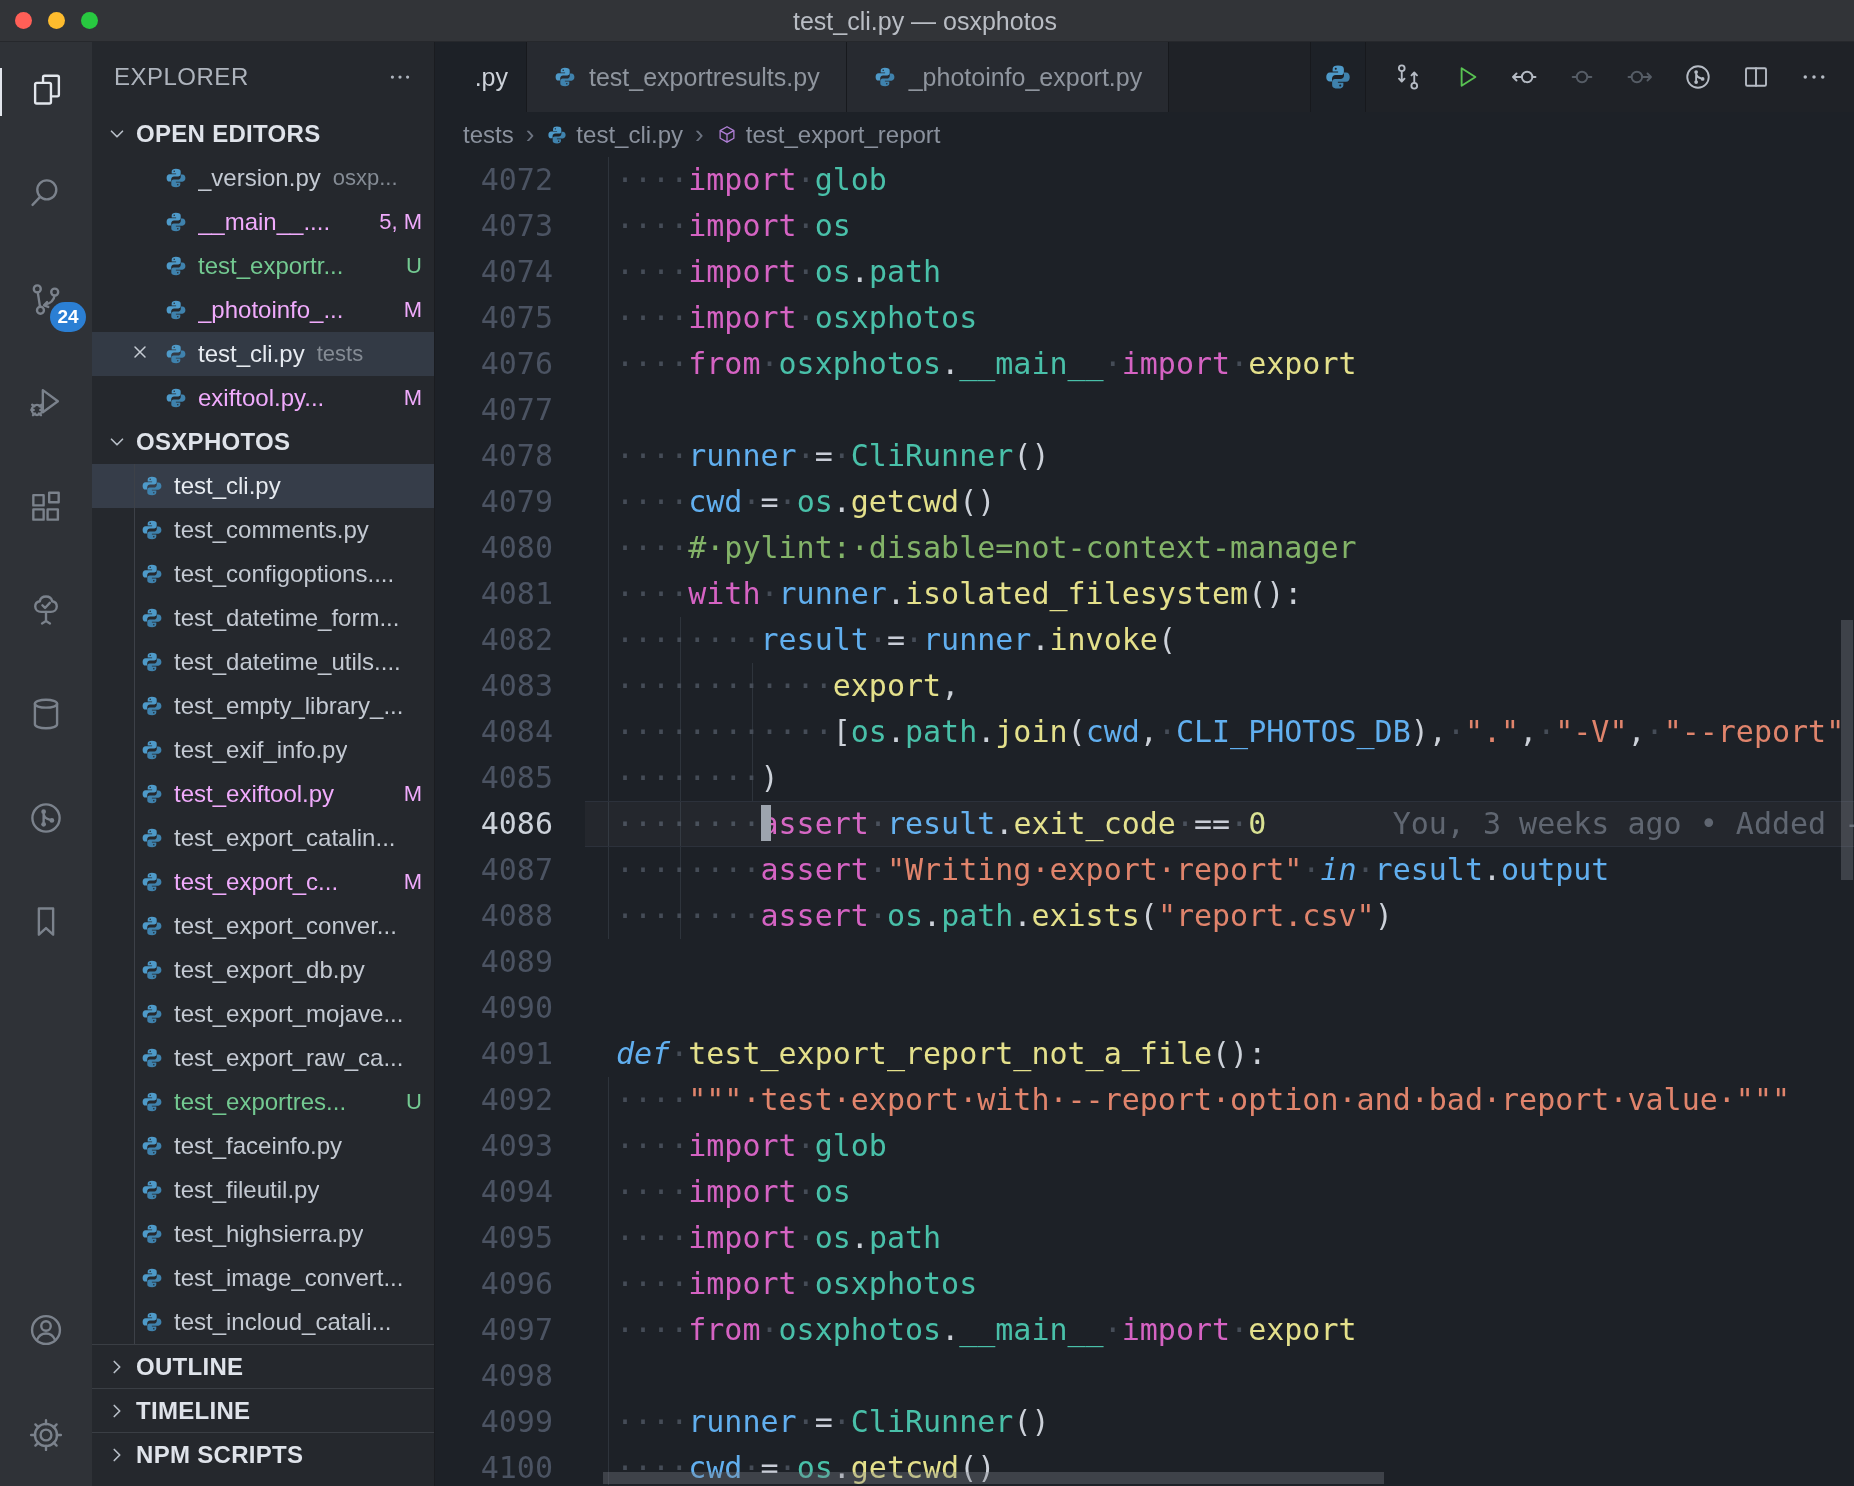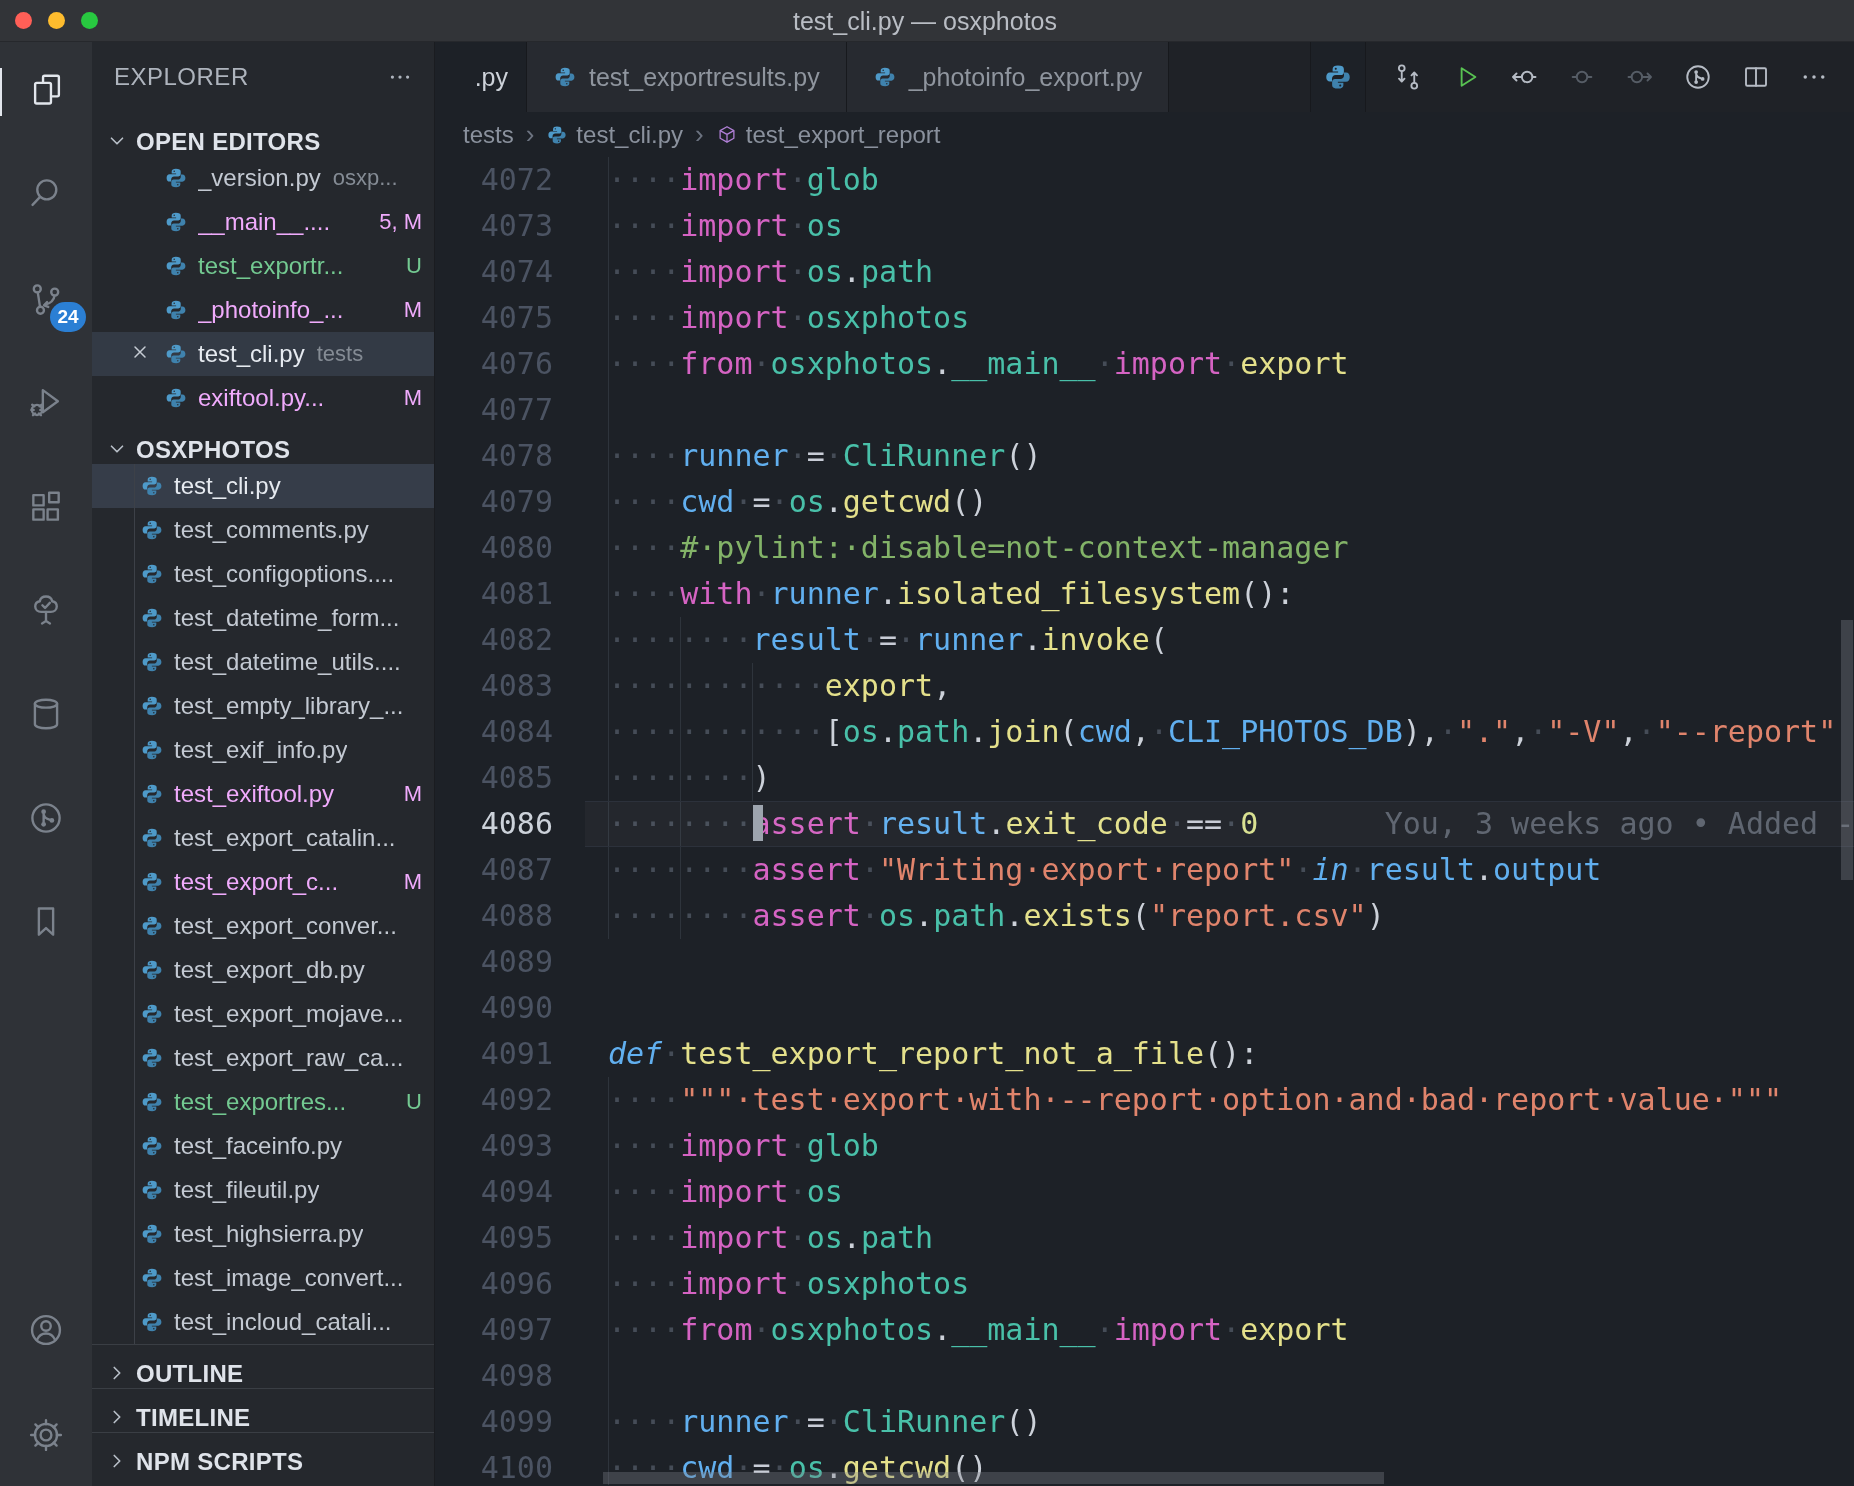--- a/index.html
+++ b/index.html
@@ -31,21 +31,21 @@
   
   #sidebar { position:absolute; left:92px; top:42px; width:343px; height:1444px;
     background:#25282d; border-right:1px solid #1a1c20; overflow:hidden; }
   #sb-header { height:70px; display:flex; align-items:center; padding:0 16px 0 22px;
     color:#aeb4bd; font-size:24px; letter-spacing:.5px; }
   #sb-header .grow { flex:1; }
   .icon-btn { width:36px; height:36px; display:flex; align-items:center; justify-content:center;
     color:#aeb4bd; cursor:pointer; }
   .icon-btn svg { width:26px; height:26px; fill:none; stroke:currentColor; stroke-width:1.6; }
 
-  .section-hdr { height:44px; display:flex; align-items:flex-end; padding-left:10px;
+  .section-hdr { height:44px; display:flex; align-items:center; padding-left:10px;
     color:#dfe3ea; font-size:24px; font-weight:bold; letter-spacing:.3px; cursor:pointer; }
   .section-hdr.bordered { border-top:1px solid #3a3e44; }
   .chev { width:30px; height:30px; margin-right:4px; display:flex; align-items:center;
     justify-content:center; color:#b9c0c9; }
   .chev svg { width:22px; height:22px; fill:none; stroke:currentColor; stroke-width:1.8;
     stroke-linecap:round; stroke-linejoin:round; }
 
   .oe-row, .file-row { height:44px; display:flex; align-items:center; cursor:pointer;
     font-size:24px; color:#b9c0c9; white-space:nowrap; overflow:hidden; }
   .oe-row { padding-left:38px; }
@@ -90,21 +90,21 @@
     display:flex; align-items:center; padding-left:28px; color:#8a919d; font-size:24px; }
   .bc-item { display:flex; align-items:center; cursor:pointer; }
   .bc-sep { margin:0 12px; color:#6c7380; font-size:26px; }
   .bc-icon { width:22px; height:22px; margin-right:8px; display:flex; }
   .bc-icon svg { width:22px; height:22px; }
   .cube-icon svg { fill:none; stroke:#b180d7; stroke-width:1.4; stroke-linejoin:round; }
 
   
   #editor { position:absolute; left:435px; top:157px; right:0; bottom:0; background:#1d2127; overflow:hidden; }
   .guide { position:absolute; width:1px; background:#2e343c; }
-  .line { position:relative; height:46px; display:flex; white-space:pre; }
+  .line { position:relative; height:46px; display:flex; white-space:pre;gap:8px; }
   .ln { width:118px; flex:none; text-align:right; font:30px/46px "DejaVu Sans Mono",monospace; color:#4b5362; }
   .code { padding-left:55px; font:30px/46px "DejaVu Sans Mono",monospace; color:#ccd1d9; }
   .line.current .ln { color:#ccd2da; }
   .line.current::after { content:''; position:absolute; left:150px; right:0; top:0; bottom:0;
     border-top:1px solid #2c313b; border-bottom:1px solid #2c313b;
     background:rgba(255,255,255,0.03); pointer-events:none; }
   .tk-ws   { color:#454c57; }
   .tk-kw   { color:#d563c3; }
   .tk-kwi  { color:#61afef; font-style:italic; }
   .tk-mod  { color:#49c0a9; }

